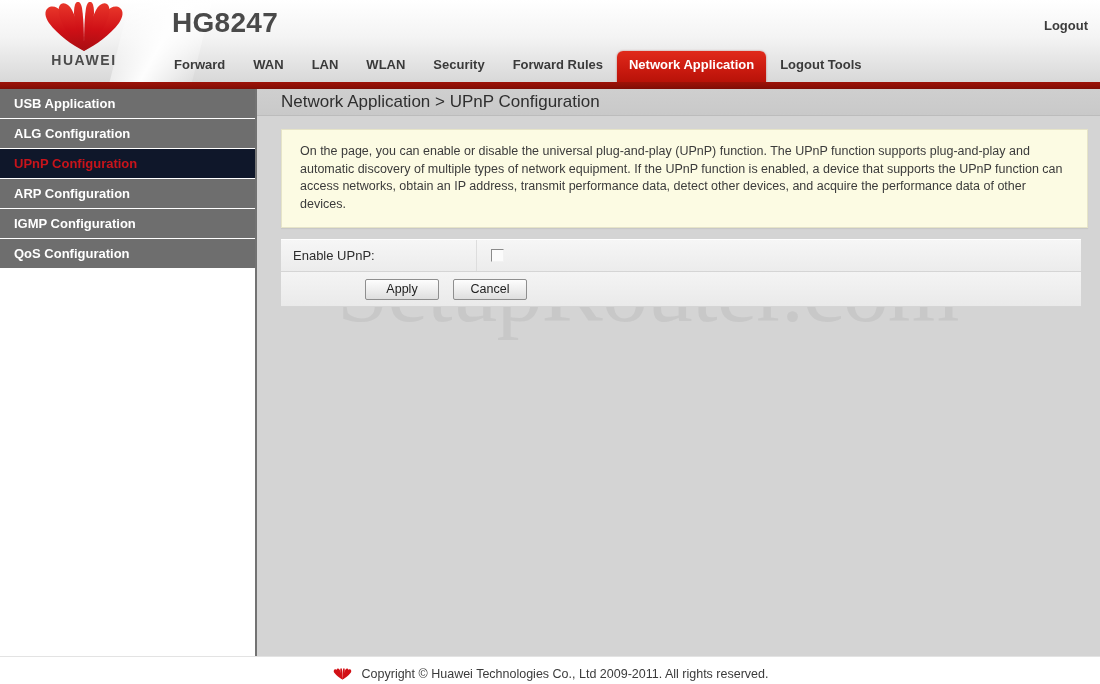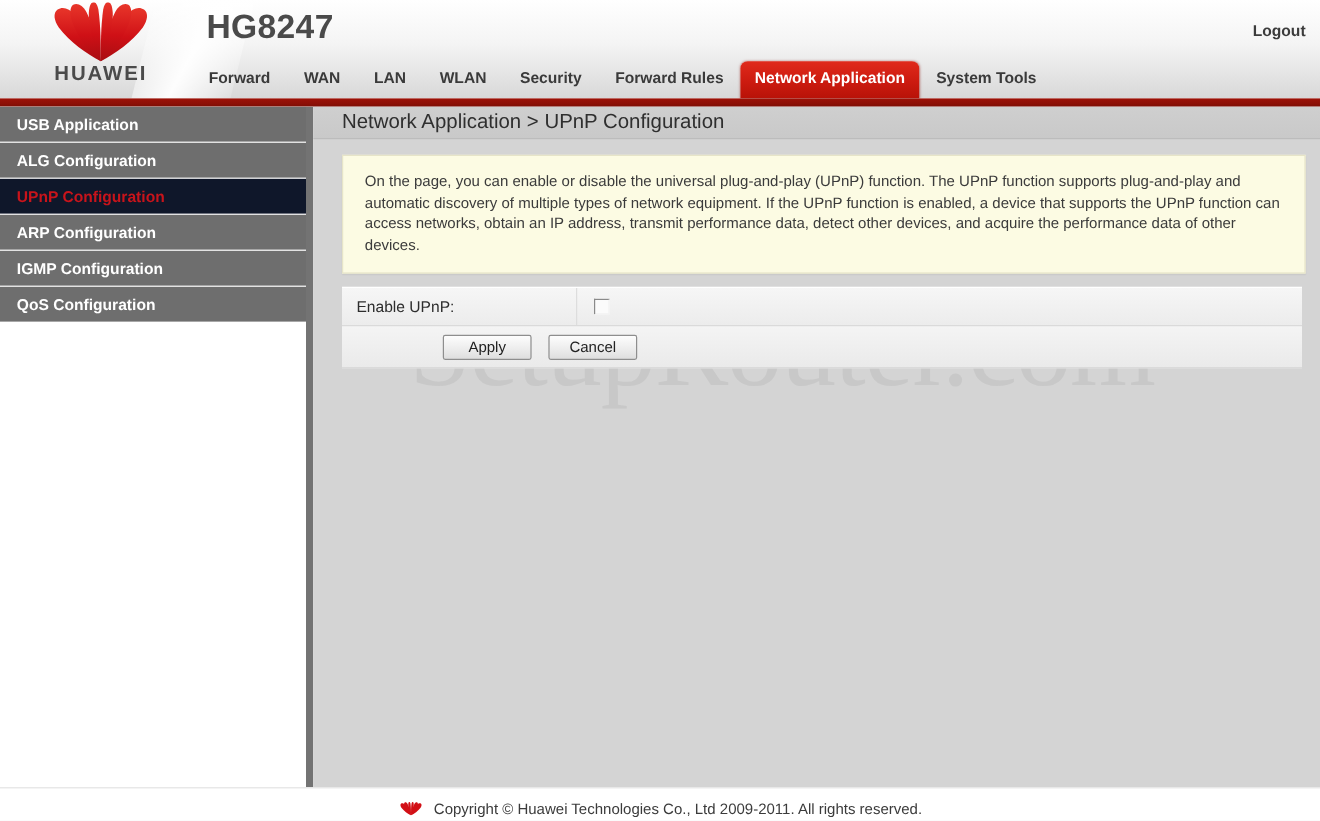--- a/index.html
+++ b/index.html
@@ -53,21 +53,21 @@
     top: 0px;
     width: 92px;
     height: 50px;
   }
   .logo-word {
     position: absolute;
     left: 0;
     top: 50px;
     width: 140px;
     text-align: center;
-    font-size: 17px;
+    font-size: 14px;
     font-weight: bold;
     letter-spacing: 1.6px;
     color: #4b4b4b;
     font-family: "Liberation Sans", sans-serif;
   }
 
   .model-title {
     position: absolute;
     left: 172px;
     top: 7px;
@@ -126,21 +126,21 @@
     display: flex;
     height: 567px;
     background: #ffffff;
   }
 
   
   .sidebar {
     width: 255px;
     flex: 0 0 255px;
     background: #ffffff;
-    border-right: 6px solid #737373;
+    border-right: 2px solid #737373;
     padding-top: 0px;
   }
   .side-item {
     height: 29px;
     line-height: 29px;
     background: #6e6e6e;
     color: #ffffff;
     font-size: 13px;
     font-weight: bold;
     padding-left: 14px;
@@ -324,21 +324,21 @@
     <div class="logout">Logout</div>
 
     <div class="tabs">
       <div class="tab">Forward</div>
       <div class="tab">WAN</div>
       <div class="tab">LAN</div>
       <div class="tab">WLAN</div>
       <div class="tab">Security</div>
       <div class="tab">Forward Rules</div>
       <div class="tab active">Network Application</div>
-      <div class="tab">System Tools</div>
+      <div class="tab">Logout Tools</div>
     </div>
   </div>
 
   <div class="red-rule"></div>
 
   <div class="main">
 
     <div class="sidebar">
       <div class="side-item">USB Application</div>
       <div class="side-item">ALG Configuration</div>

